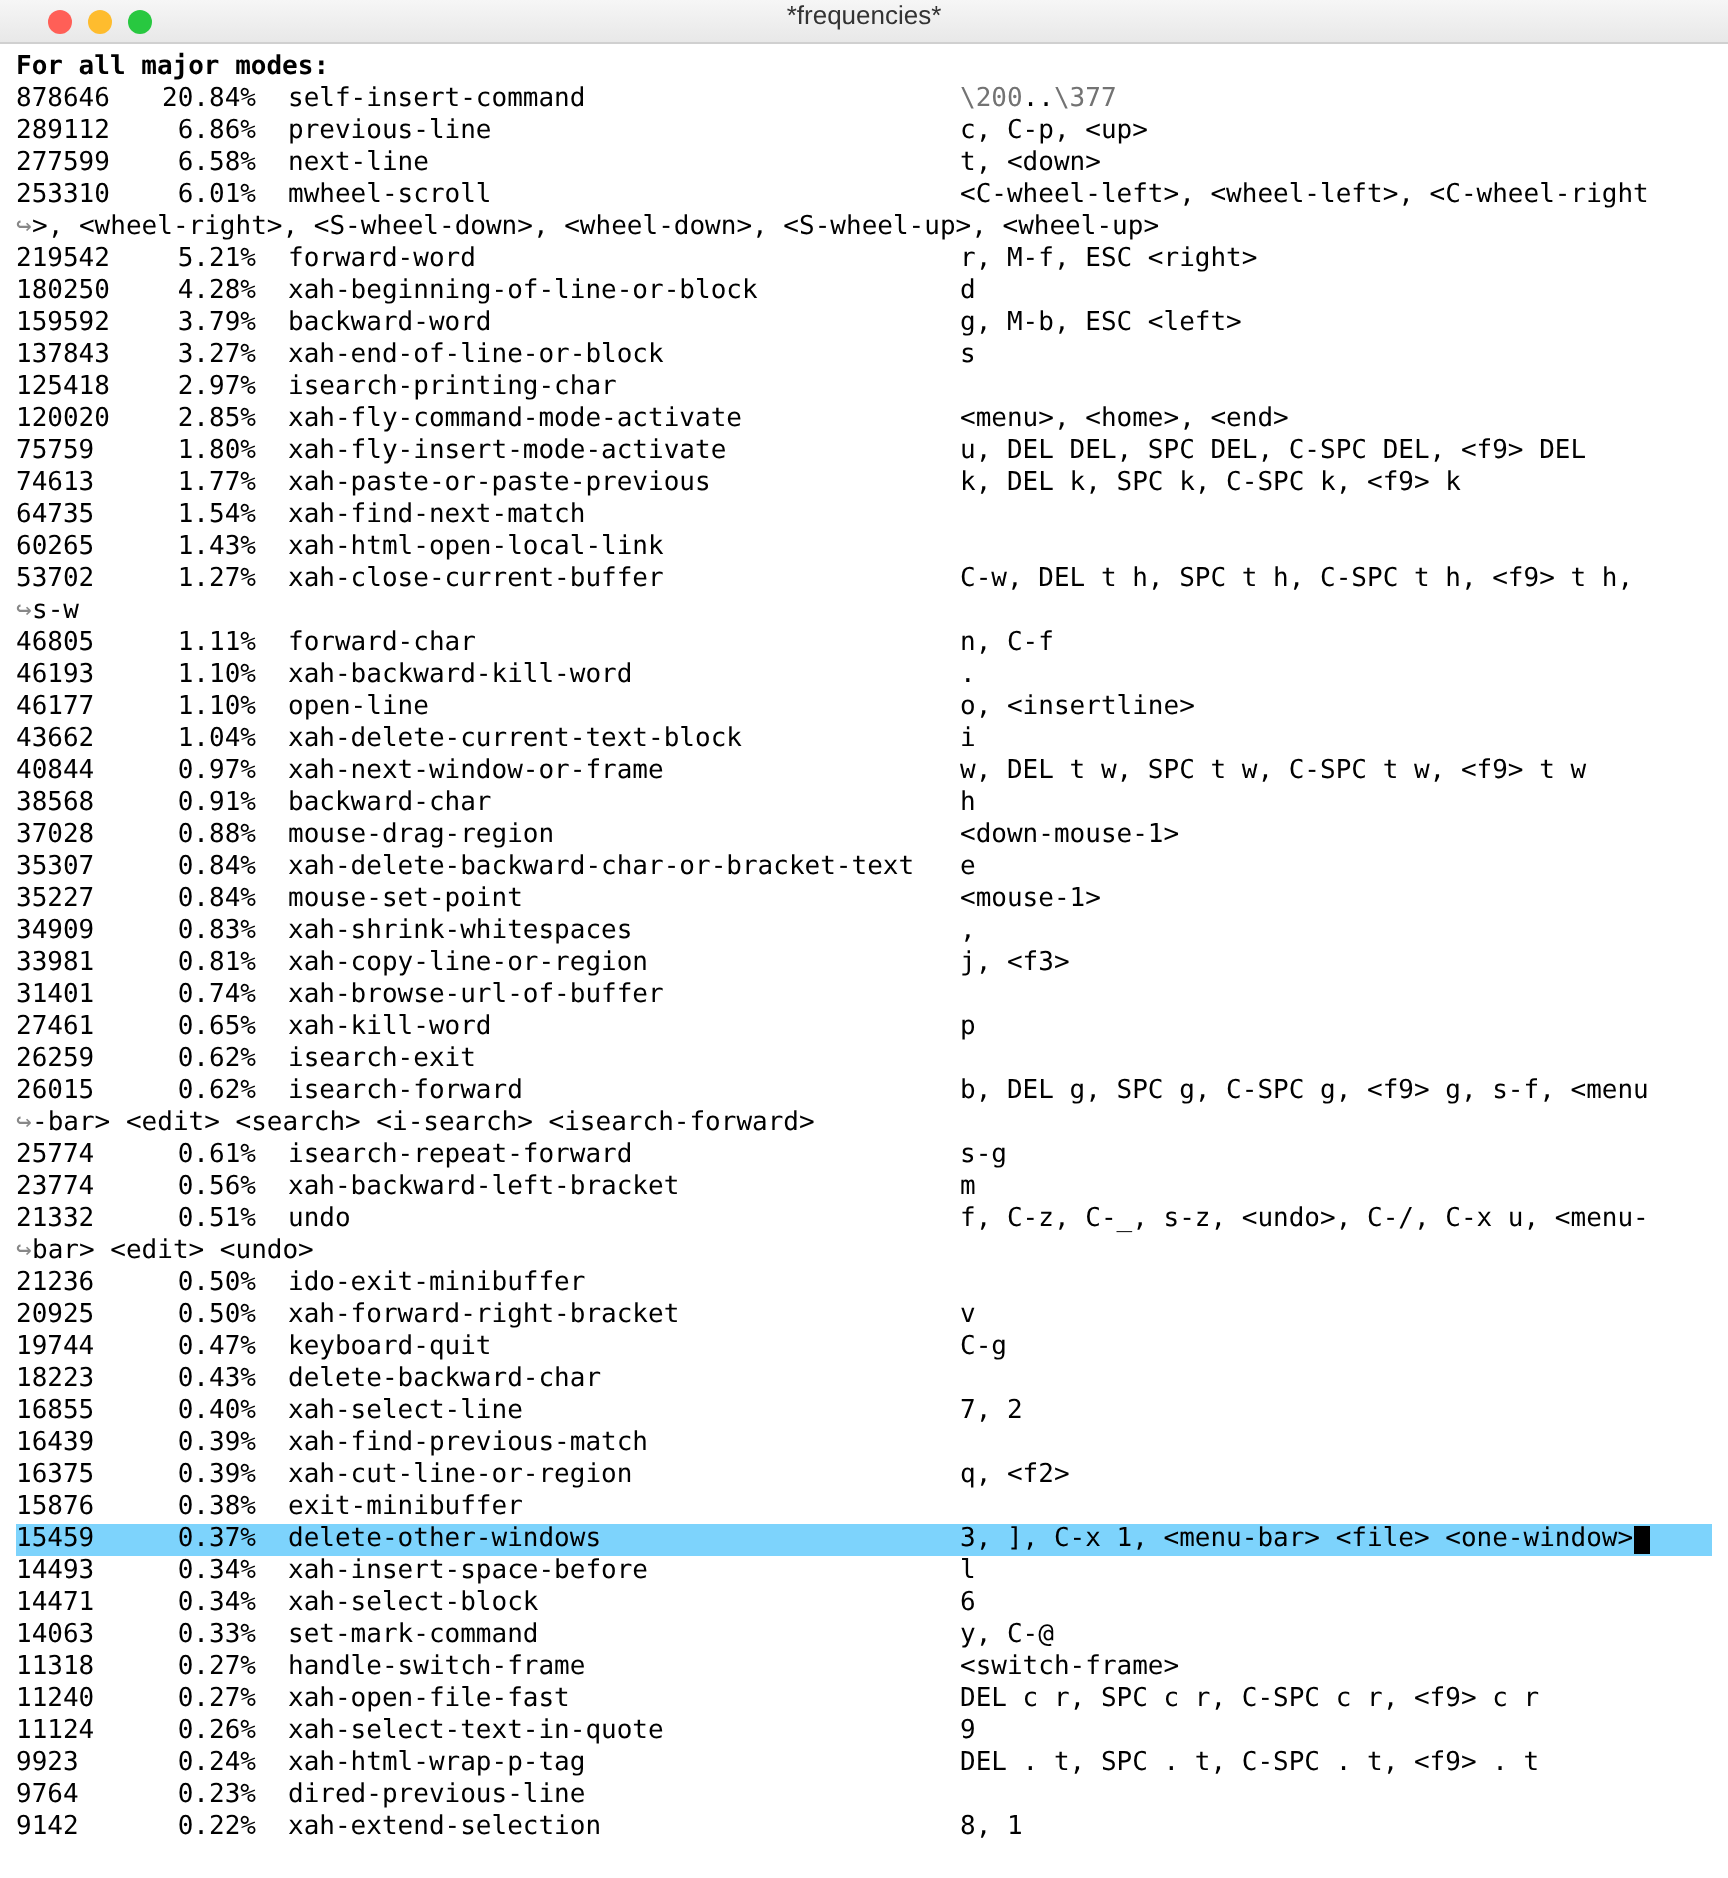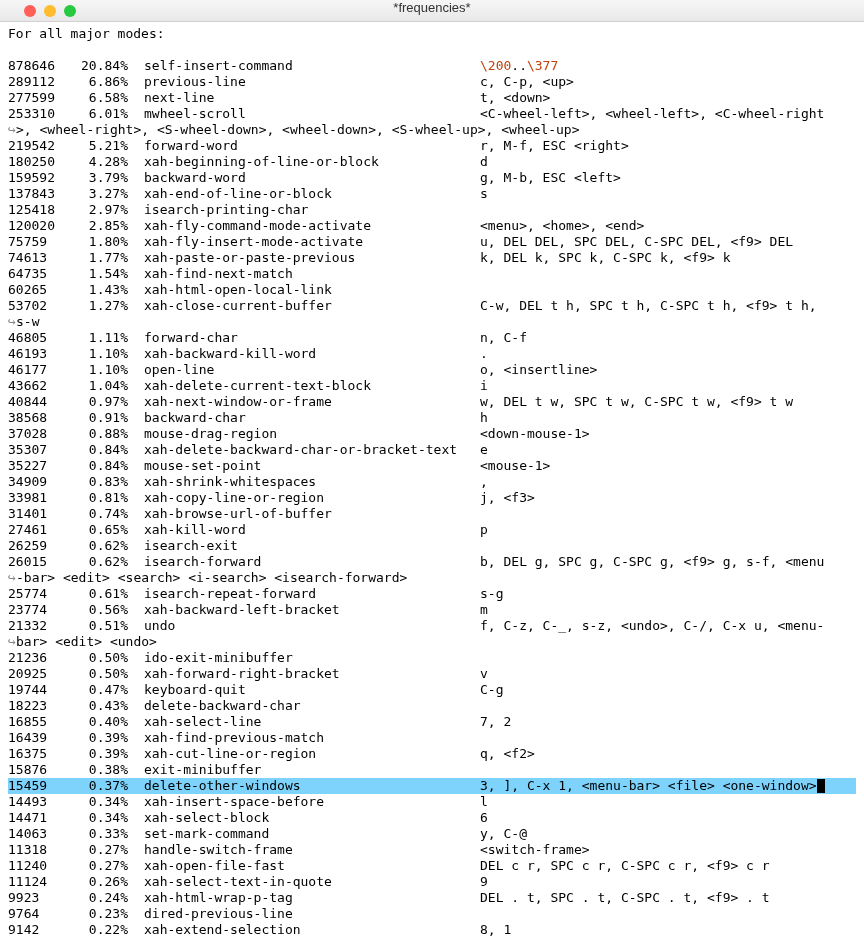--- a/index.html
+++ b/index.html
@@ -52,22 +52,22 @@
     color: #000;
     display: inline-block;
     width: 8px;
     height: 14px;
     vertical-align: text-bottom;
   }
   .count { display: inline-block; width: 56px; }
   .pct   { display: inline-block; width: 64px; text-align: right; padding-left: 12px; }
   .cmd   { display: inline-block; width: 352px; padding-left: 16px; }
   .keys  { display: inline; }
-  .orange { color: #c2410c; }
-  .header { margin-bottom: 16px; display:block; }
+  .orange { color: #737373; }
+  .header { display:block;font-weight:bold; }
   .wrapline { padding-left: 0; }
   .arrow { color: #888; display:inline-block; width:8px; }
 </style>
 </head>
 <body>
 
 <div class="titlebar">
   <div class="traffic-lights">
     <div class="traffic-light tl-red"></div>
     <div class="traffic-light tl-yellow"></div>

